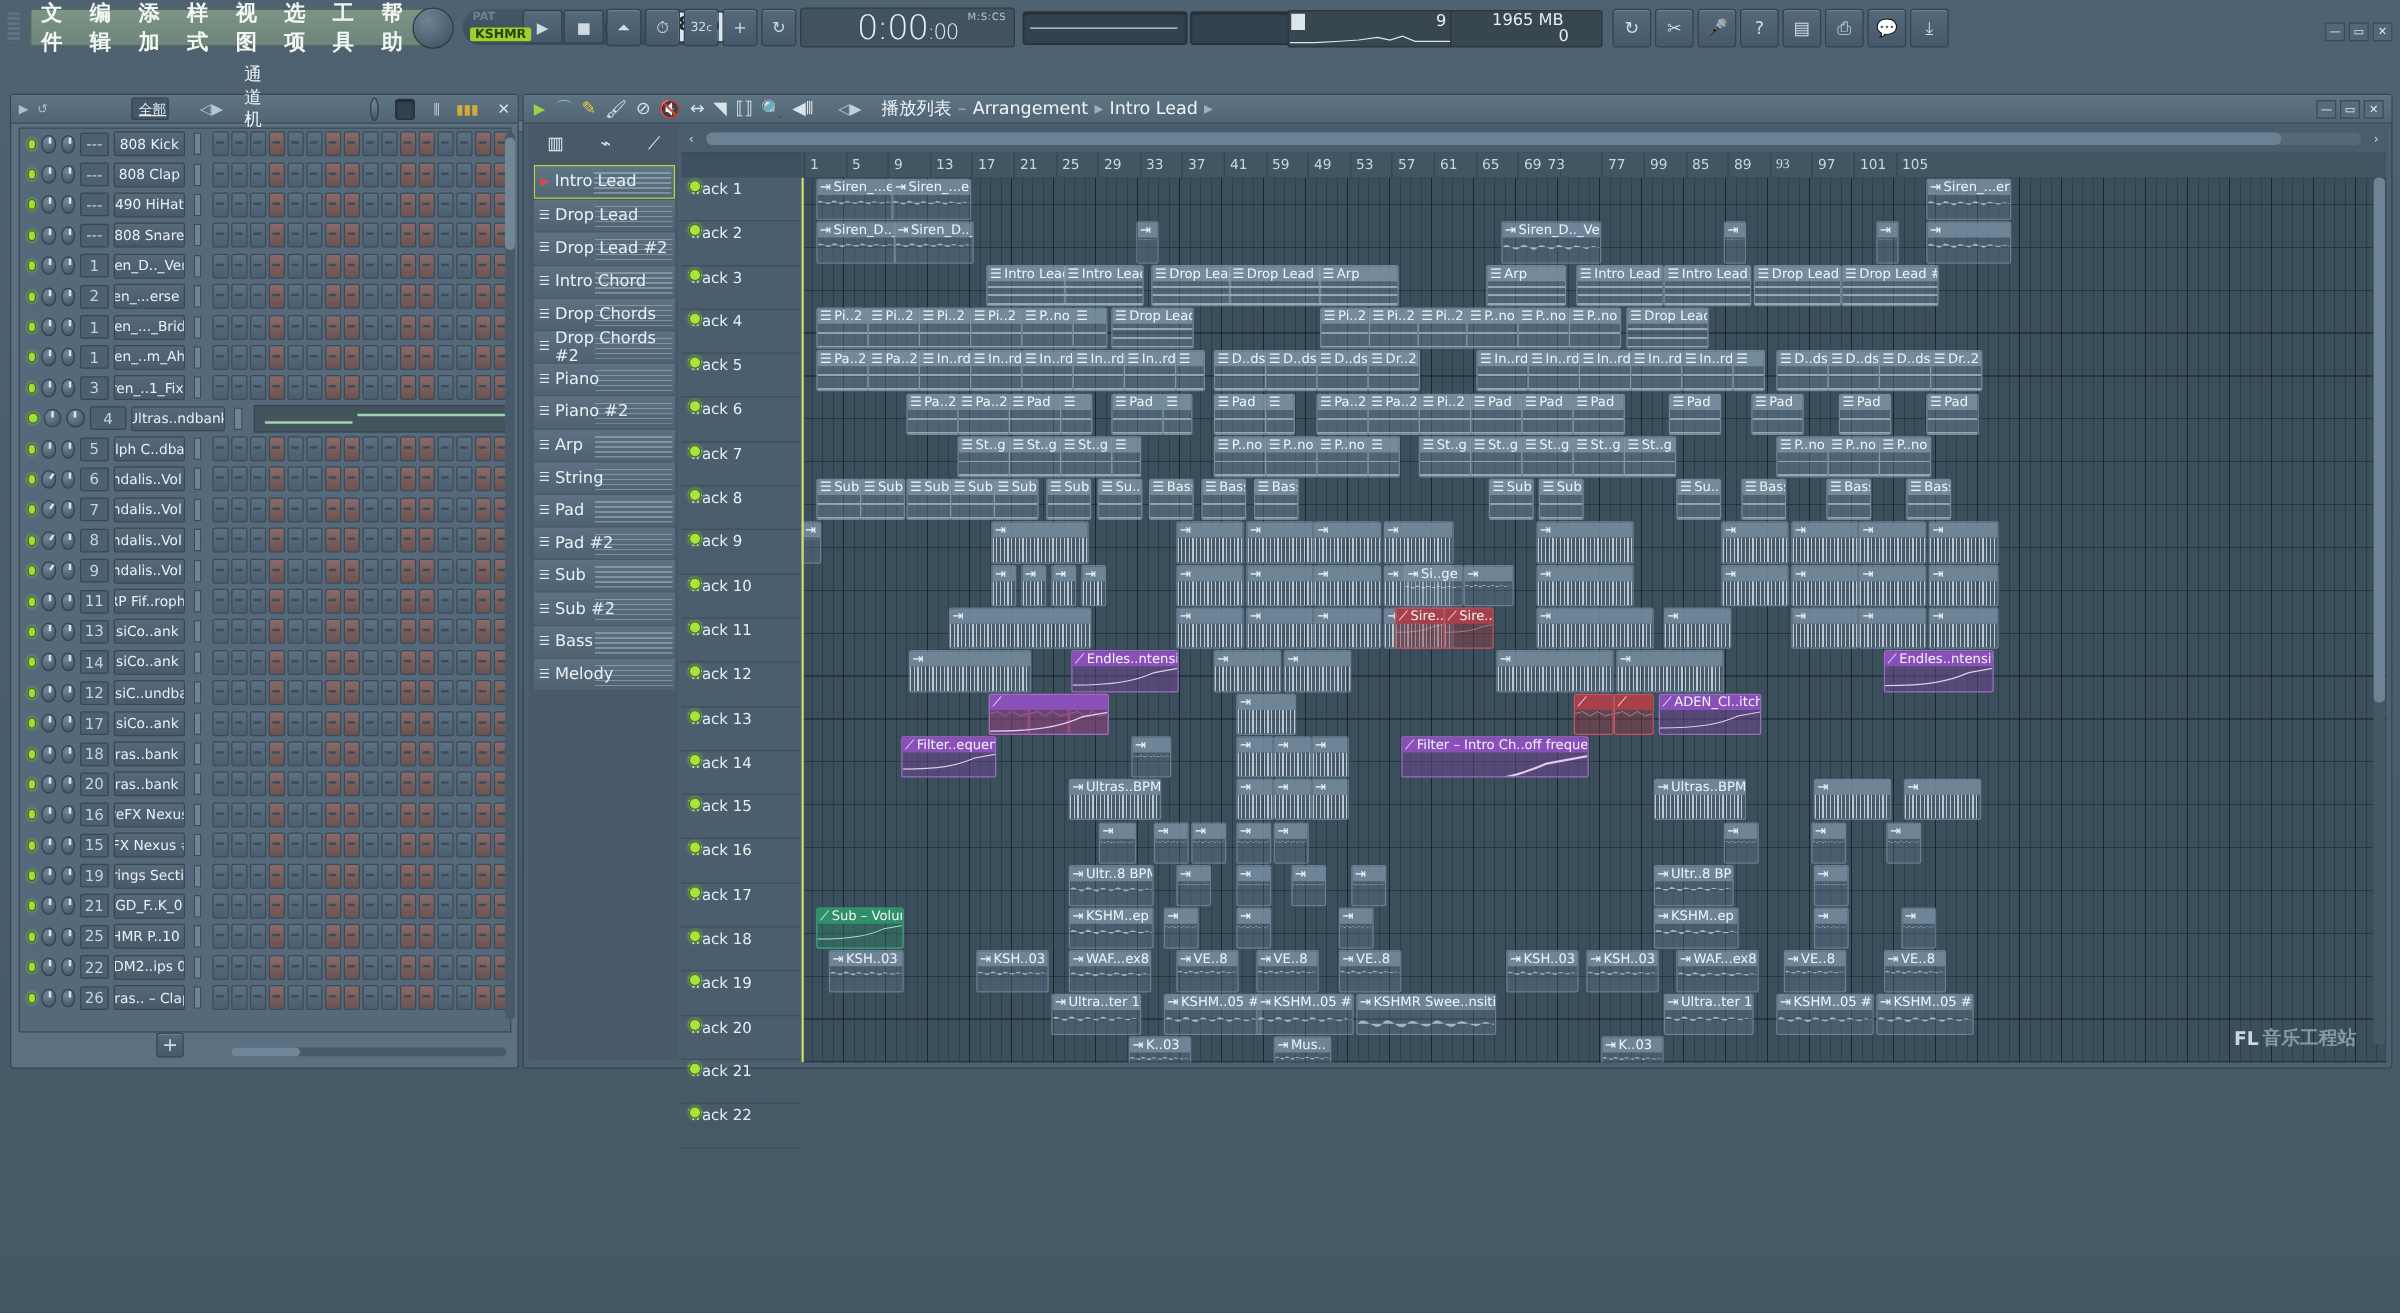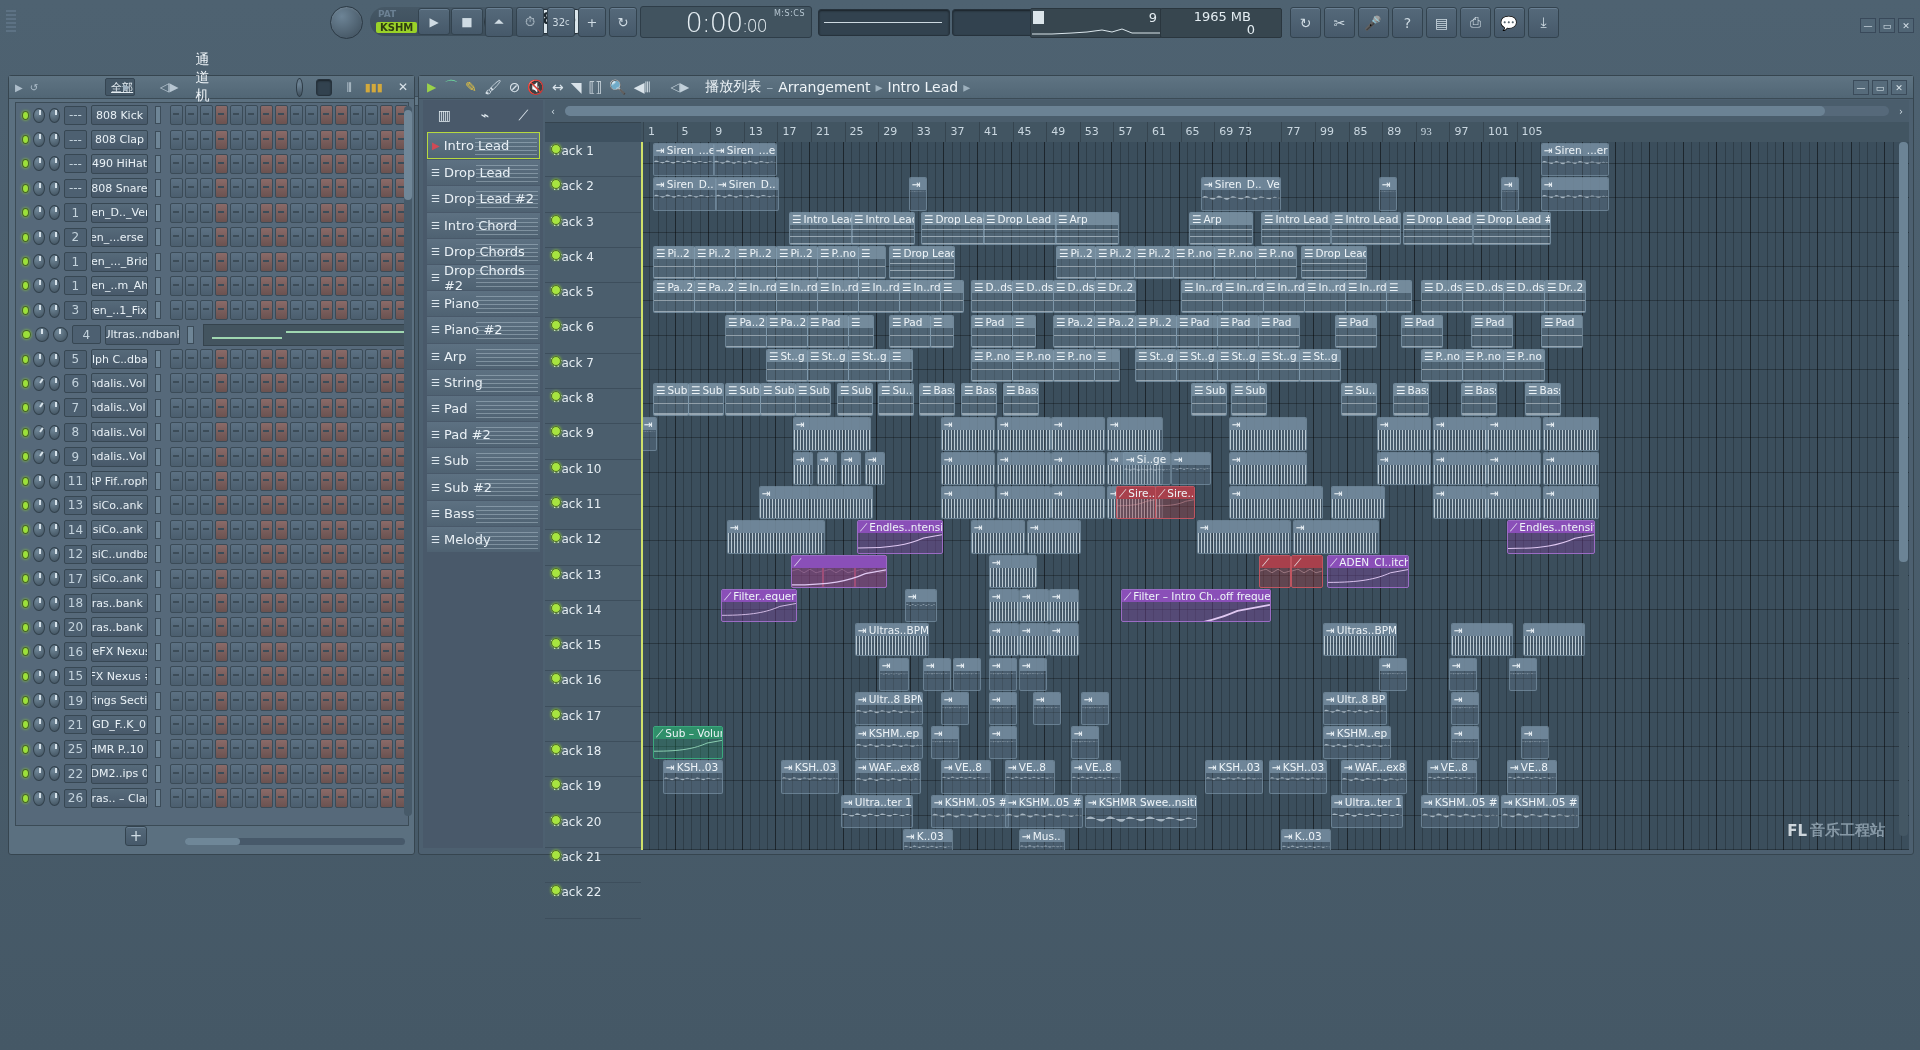--- a/index.html
+++ b/index.html
@@ -219,27 +219,37 @@
      background:#6c8496;border-radius:4px;display:block;}
 </style>
 </head>
 <body>
 
 <div class="app">
 
   <div class="topbar">
     <div class="grip"></div>
 
+    <div class="menubar">
+      <span>文件</span>
+      <span>编辑</span>
+      <span>添加</span>
+      <span>样式</span>
+      <span>视图</span>
+      <span>选项</span>
+      <span>工具</span>
+      <span>帮助</span>
+    </div>
 
     <div class="dial-big knob"></div>
 
     <div class="transport">
       <div class="pat-song">
         <span class="pat-lbl">PAT</span>
-        <span class="song-lbl">KSHM</span>
+        <span class="song-lbl">KSHMR</span>
       </div>
       <div class="btn tbtn">▶</div>
       <div class="btn tbtn">■</div>
       <div class="recdot">
           <i></i>
         </div>
       <div class="tempo">
         <span>128</span>
           <span class="dec">.000</span>
       </div>
@@ -1257,21 +1267,21 @@
           <div class="tick" style="left: 208.6px;">25</div>
           <div class="tickline" style="left: 237.2px;"></div>
           <div class="tick" style="left: 242.2px;">29</div>
           <div class="tickline" style="left: 270.8px;"></div>
           <div class="tick" style="left: 275.8px;">33</div>
           <div class="tickline" style="left: 304.4px;"></div>
           <div class="tick" style="left: 309.4px;">37</div>
           <div class="tickline" style="left: 338px;"></div>
           <div class="tick" style="left: 343px;">41</div>
           <div class="tickline" style="left: 371.6px;"></div>
-          <div class="tick" style="left: 376.6px;">45</div>
+          <div class="tick" style="left: 376.6px;">59</div>
           <div class="tickline" style="left: 405.2px;"></div>
           <div class="tick" style="left: 410.2px;">49</div>
           <div class="tickline" style="left: 438.8px;"></div>
           <div class="tick" style="left: 443.8px;">53</div>
           <div class="tickline" style="left: 472.4px;"></div>
           <div class="tick" style="left: 477.4px;">57</div>
           <div class="tickline" style="left: 506px;"></div>
           <div class="tick" style="left: 511px;">61</div>
           <div class="tickline" style="left: 539.6px;"></div>
           <div class="tick" style="left: 544.6px;">65</div>

